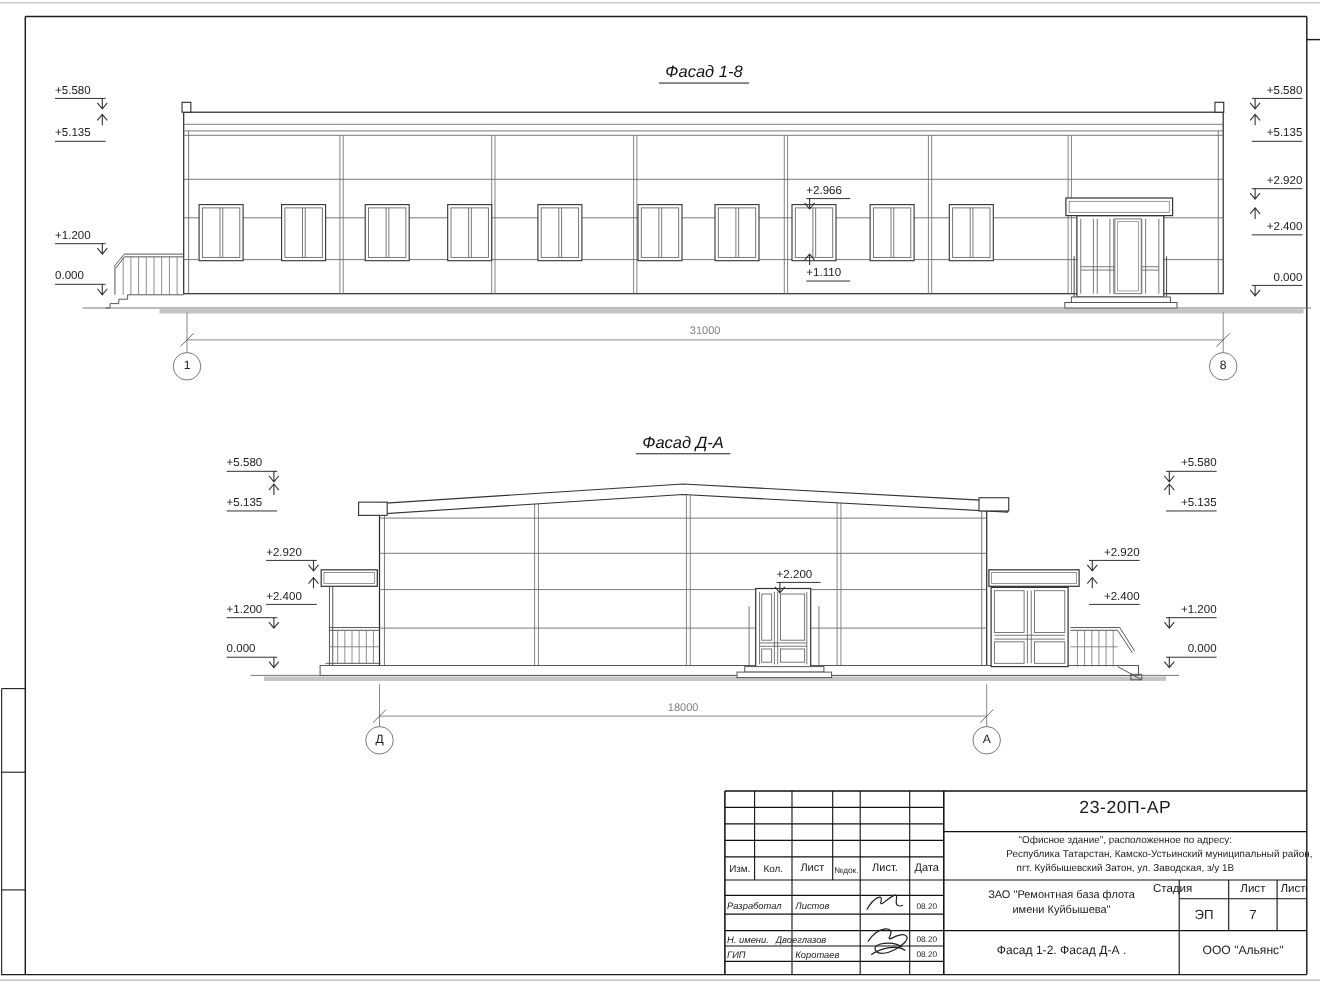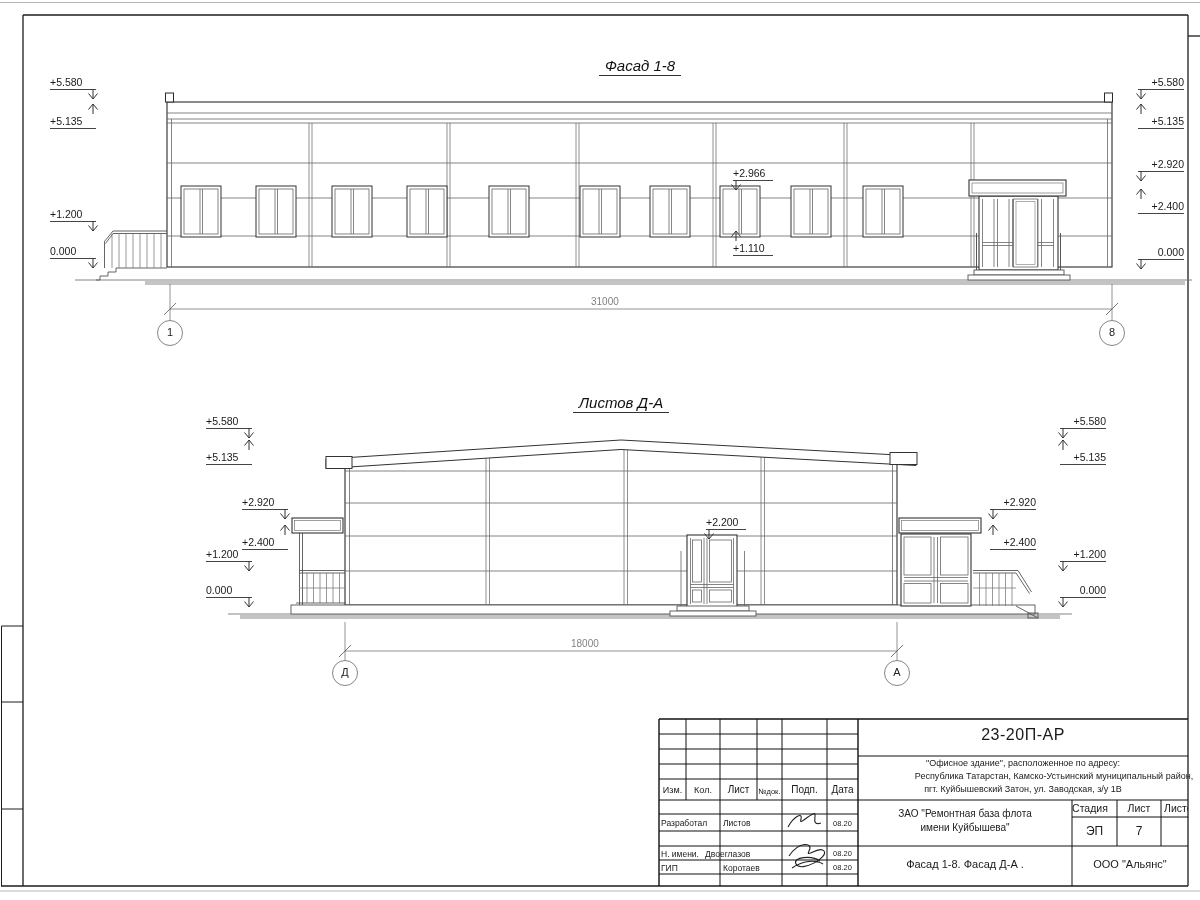--- a/index.html
+++ b/index.html
@@ -2,42 +2,42 @@
 <html><head>
 <meta charset="utf-8">
 <style>
   html,body{margin:0;padding:0;background:#fff;}
   #sheet{position:relative;width:1200px;height:900px;background:#ffffff;overflow:hidden;
          font-family:"Liberation Sans", sans-serif;color:#1a1a1a;}
   #linework{position:absolute;left:0;top:0;}
   .txt{position:absolute;white-space:nowrap;}
   .ftitle{font-style:italic;font-size:15px;color:#111;text-align:center;}
   .ftitle span{display:inline-block;border-bottom:1px solid #333;padding:0 6px 1px 6px;}
-  .dimtxt{font-size:10px;color:#828282;text-align:left;}
+  .dimtxt{font-size:10px;color:#828282;text-align:center;}
   .axis{font-size:11px;color:#222;text-align:center;}
   
   .mark{position:absolute;width:46px;height:13px;font-size:10.5px;color:#1a1a1a;}
   .mark .mtext{display:block;border-bottom:1px solid #444;padding-bottom:1px;text-align:left;}
   .mark.r .mtext{text-align:right;}
   .mark .arr{position:absolute;}
   .mark.a-r.a-dn .arr{right:-3px;top:13px;}
   .mark.a-r.a-up .arr{right:-3px;top:-12px;transform:scaleY(-1);}
   .mark.a-l.a-dn .arr{left:-3px;top:13px;}
   .mark.a-l.a-up .arr{left:-3px;top:-12px;transform:scaleY(-1);}
   .mark.w38{width:40px;}
   
   .tb{position:absolute;overflow:hidden;}
   .c{text-align:center;}
   .s16{font-size:16px;letter-spacing:0.5px;}
   .s12{font-size:12px;}
   .s11{font-size:11px;}
   .s105{font-size:10.5px;}
   .s10{font-size:10px;}
   .s9{font-size:9px;}
-  .s85{font-size:8.5px;}
+  .s85{font-size:8.5px;font-style:italic;}
   .s75{font-size:7.5px;}
 </style>
 </head>
 <body>
 
 <div id="sheet">
 
 <svg id="linework" width="1200" height="900" viewBox="0 0 1200 900">
 
   <g stroke="#1c1c1c" stroke-width="1.3" fill="none">
@@ -348,21 +348,21 @@
     <line x1="1161" y1="800" x2="1161" y2="846" stroke-width="1"></line>
   </g>
 
   <g stroke="#222" stroke-width="1.1" fill="none">
     <path d="M788,827 C794,816 803,812 801,819 C799,826 806,817 813,814 C819,811 809,827 821,823"></path>
     <path d="M789,856 C799,841 814,842 809,851 C805,859 819,845 824,851 C829,857 801,873 796,864 C792,857 812,855 820,861 M792,868 C802,861 816,859 823,864"></path>
   </g>
 </svg>
 
 <div class="txt ftitle" style="left:540px;top:57px;width:200px;font-style:italic;"><span>Фасад 1-8</span></div>
-<div class="txt ftitle" style="left:521px;top:394px;width:200px;"><span>Листов Д-А</span></div>
+<div class="txt ftitle" style="left:521px;top:394px;width:200px;"><span>Фасад Д-А</span></div>
 
 <div class="txt dimtxt" style="left:591px;top:296px;width:100px;">31000</div>
 <div class="txt dimtxt" style="left:571px;top:638px;width:100px;">18000</div>
 <div class="txt axis" style="left:157px;top:326px;width:26px;">1</div>
 <div class="txt axis" style="left:1099px;top:326px;width:26px;">8</div>
 <div class="txt axis" style="left:332px;top:666px;width:26px;">Д</div>
 <div class="txt axis" style="left:884px;top:666px;width:26px;">А</div>
 
 <div class="mark a-r a-dn" style="left:50px;top:76px;">
       <span class="mtext">+5.580</span>
@@ -513,33 +513,33 @@
         <path d="M6,0 V10 M1.5,4.5 L6,10 L10.5,4.5" fill="none" stroke="#333" stroke-width="1"></path>
       </svg>
     </div>
 
 <div class="tb c s16" style="left:858px;top:726px;width:330px;">23-20П-АР</div>
 <div class="tb c s9" style="left:858px;top:758px;width:330px;">"Офисное здание", расположенное по адресу:</div>
 <div class="tb c s9" style="left:858px;top:771px;width:392px;">Республика Татарстан, Камско-Устьинский муниципальный район,</div>
 <div class="tb c s9" style="left:858px;top:784px;width:330px;">пгт. Куйбышевский Затон, ул. Заводская, з/у 1В</div>
 <div class="tb c s10" style="left:858px;top:808px;width:214px;">ЗАО "Ремонтная база флота</div>
 <div class="tb c s10" style="left:858px;top:822px;width:214px;">имени Куйбышева"</div>
-<div class="tb c s105" style="left:1056px;top:802px;width:68px;">Стадия</div>
+<div class="tb c s105" style="left:1032px;top:802px;width:68px;">Стадия</div>
 <div class="tb c s105" style="left:1117px;top:802px;width:44px;">Лист</div>
 <div class="tb s105" style="left:1164px;top:802px;width:24px;">Листов</div>
 <div class="tb c s12" style="left:1072px;top:824px;width:45px;">ЭП</div>
 <div class="tb c s12" style="left:1117px;top:824px;width:44px;">7</div>
-<div class="tb c s11" style="left:858px;top:858px;width:214px;">Фасад 1-8. Фасад Д-А .</div>
+<div class="tb c s11" style="left:858px;top:858px;width:214px;">Фасад 1-2. Фасад Д-А .</div>
 <div class="tb c s11" style="left:1072px;top:858px;width:116px;">ООО "Альянс"</div>
 
 <div class="tb c s9" style="left:659px;top:785px;width:27px;">Изм.</div>
 <div class="tb c s9" style="left:686px;top:785px;width:34px;">Кол.</div>
 <div class="tb c s10" style="left:720px;top:784px;width:37px;">Лист</div>
 <div class="tb c s75" style="left:757px;top:787px;width:25px;">№док.</div>
-<div class="tb c s10" style="left:782px;top:784px;width:45px;">Подп.</div>
+<div class="tb c s10" style="left:782px;top:784px;width:45px;">Лист.</div>
 <div class="tb c s10" style="left:827px;top:784px;width:31px;">Дата</div>
 
 <div class="tb s85" style="left:661px;top:818px;width:58px;">Разработал</div>
 <div class="tb s85" style="left:723px;top:818px;width:58px;">Листов</div>
 <div class="tb c s75" style="left:827px;top:819px;width:31px;">08.20</div>
 <div class="tb s85" style="left:661px;top:849px;width:58px;">Н. имени.</div>
 <div class="tb s85" style="left:705px;top:849px;width:62px;">Двоеглазов</div>
 <div class="tb c s75" style="left:827px;top:849px;width:31px;">08.20</div>
 <div class="tb s85" style="left:661px;top:863px;width:58px;">ГИП</div>
 <div class="tb s85" style="left:723px;top:863px;width:46px;">Коротаев</div>

